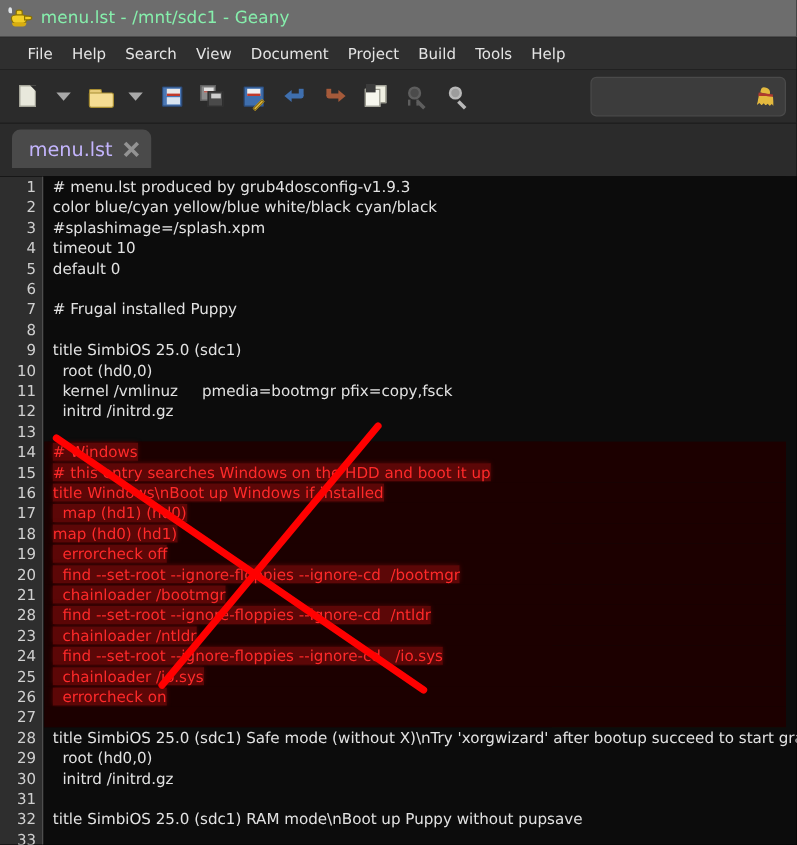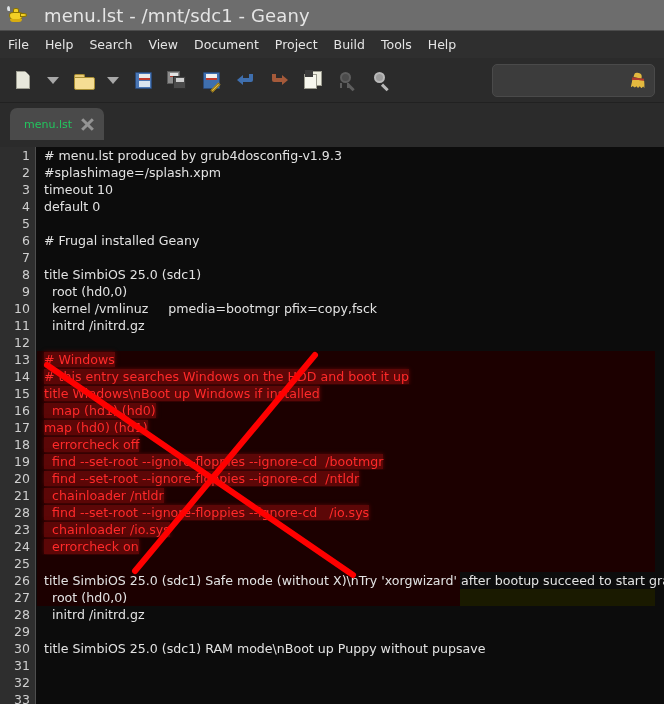--- a/index.html
+++ b/index.html
@@ -36,32 +36,31 @@
   }
   .lamp-base {
     position: absolute; left: 3px; top: 13px; width: 12px; height: 3px;
     background: #d8ad10; border-radius: 0 0 3px 3px;
   }
   .lamp-flame {
     position: absolute; left: 0px; top: 0px; width: 3px; height: 5px;
     background: #dfe4e8; border-radius: 50% 50% 0 50%;
   }
   .title-text {
-    color: #e5e5e5; font-size: 18px; letter-spacing: 0.1px;
+    color: #86efac; font-size: 14px; letter-spacing: 0.1px;
     font-family: "DejaVu Sans", sans-serif;
-    margin-left: 10px;
   }
 
   
   .menubar {
     height: 27px;
     background: #2f2f2f;
     display: flex;
     align-items: center;
-    padding-left: 0;
+    padding-left: 15px;
   }
   .menu-item {
     color: #e4e4e4; font-size: 12.5px;
     padding: 3px 8px;
     cursor: default;
   }
 
   
   .toolbar {
     height: 45px;
@@ -210,21 +209,21 @@
     padding: 5px 0 0 10px;
   }
   .tab {
     height: 32px;
     background: #4a4a4a;
     border-radius: 7px 7px 0 0;
     display: flex; align-items: center;
     padding: 0 9px 0 14px;
     gap: 8px;
   }
-  .tab-label { color: #22c55e; font-size: 11px; }
+  .tab-label { color: #c4b5fd; font-size: 16px; }
   .tab-close {
     width: 15px; height: 15px; position: relative; opacity: .55;
   }
   .tab-close::before, .tab-close::after {
     content: ""; position: absolute; left: 0; top: 6px;
     width: 15px; height: 3px; background: #cfcfcf;
   }
   .tab-close::before { transform: rotate(45deg); }
   .tab-close::after  { transform: rotate(-45deg); }
 
@@ -438,38 +437,40 @@
       <div class="gutter-num">29</div>
       <div class="gutter-num">30</div>
       <div class="gutter-num">31</div>
       <div class="gutter-num">32</div>
       <div class="gutter-num">33</div>
     </div>
   <div class="codearea" id="codearea">
       <div class="olive-bg" style="top: 442px; height: 17px;"></div>
       <div class="sel-bg" style="top: 221px; height: 238px;"></div>
       <div class="code-line"><span class="txt"># menu.lst produced by grub4dosconfig-v1.9.3</span></div>
+      <div class="code-line"><span class="txt">color blue/cyan yellow/blue white/black cyan/black</span></div>
       <div class="code-line"><span class="txt">#splashimage=/splash.xpm</span></div>
       <div class="code-line"><span class="txt">timeout 10</span></div>
       <div class="code-line"><span class="txt">default 0</span></div>
       <div class="code-line"><span class="txt"></span></div>
-      <div class="code-line"><span class="txt"># Frugal installed Geany</span></div>
+      <div class="code-line"><span class="txt"># Frugal installed Puppy</span></div>
       <div class="code-line"><span class="txt"></span></div>
       <div class="code-line"><span class="txt">title SimbiOS 25.0 (sdc1)</span></div>
       <div class="code-line"><span class="txt">  root (hd0,0)</span></div>
       <div class="code-line"><span class="txt">  kernel /vmlinuz     pmedia=bootmgr pfix=copy,fsck</span></div>
       <div class="code-line"><span class="txt">  initrd /initrd.gz</span></div>
       <div class="code-line"><span class="txt"></span></div>
       <div class="code-line sel"><span class="txt"># Windows</span></div>
       <div class="code-line sel"><span class="txt"># this entry searches Windows on the HDD and boot it up</span></div>
       <div class="code-line sel"><span class="txt">title Windows\nBoot up Windows if installed</span></div>
       <div class="code-line sel"><span class="txt">  map (hd1) (hd0)</span></div>
       <div class="code-line sel"><span class="txt">map (hd0) (hd1)</span></div>
       <div class="code-line sel"><span class="txt">  errorcheck off</span></div>
       <div class="code-line sel"><span class="txt">  find --set-root --ignore-floppies --ignore-cd  /bootmgr</span></div>
+      <div class="code-line sel"><span class="txt">  chainloader /bootmgr</span></div>
       <div class="code-line sel"><span class="txt">  find --set-root --ignore-floppies --ignore-cd  /ntldr</span></div>
       <div class="code-line sel"><span class="txt">  chainloader /ntldr</span></div>
       <div class="code-line sel"><span class="txt">  find --set-root --ignore-floppies --ignore-cd   /io.sys</span></div>
       <div class="code-line sel"><span class="txt">  chainloader /io.sys</span></div>
       <div class="code-line sel"><span class="txt">  errorcheck on</span></div>
       <div class="code-line sel"><span class="txt"></span></div>
       <div class="code-line"><span class="txt">title SimbiOS 25.0 (sdc1) Safe mode (without X)\nTry 'xorgwizard' after bootup succeed to start grap</span></div>
       <div class="code-line"><span class="txt">  root (hd0,0)</span></div>
       <div class="code-line"><span class="txt">  initrd /initrd.gz</span></div>
       <div class="code-line"><span class="txt"></span></div>

